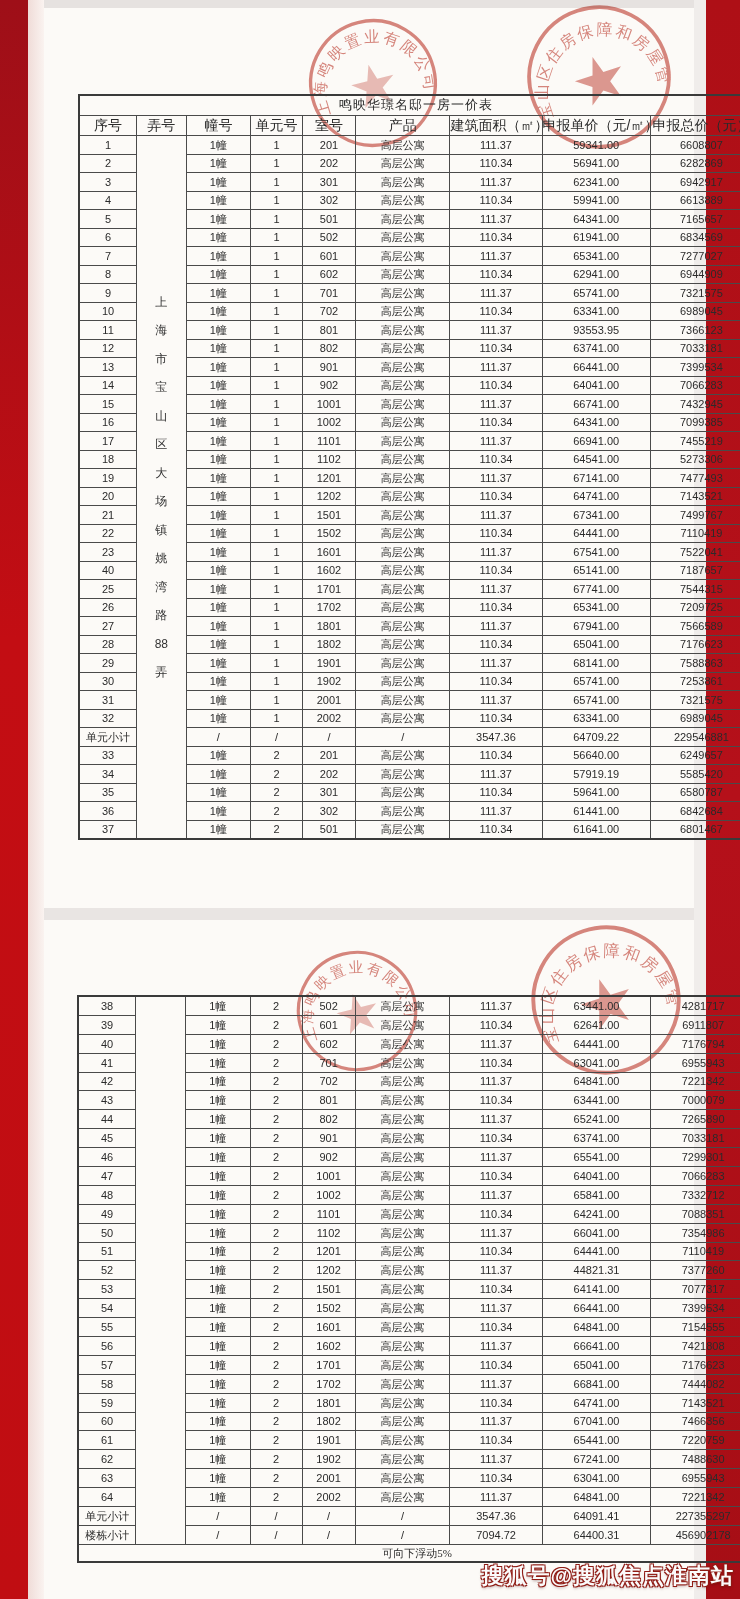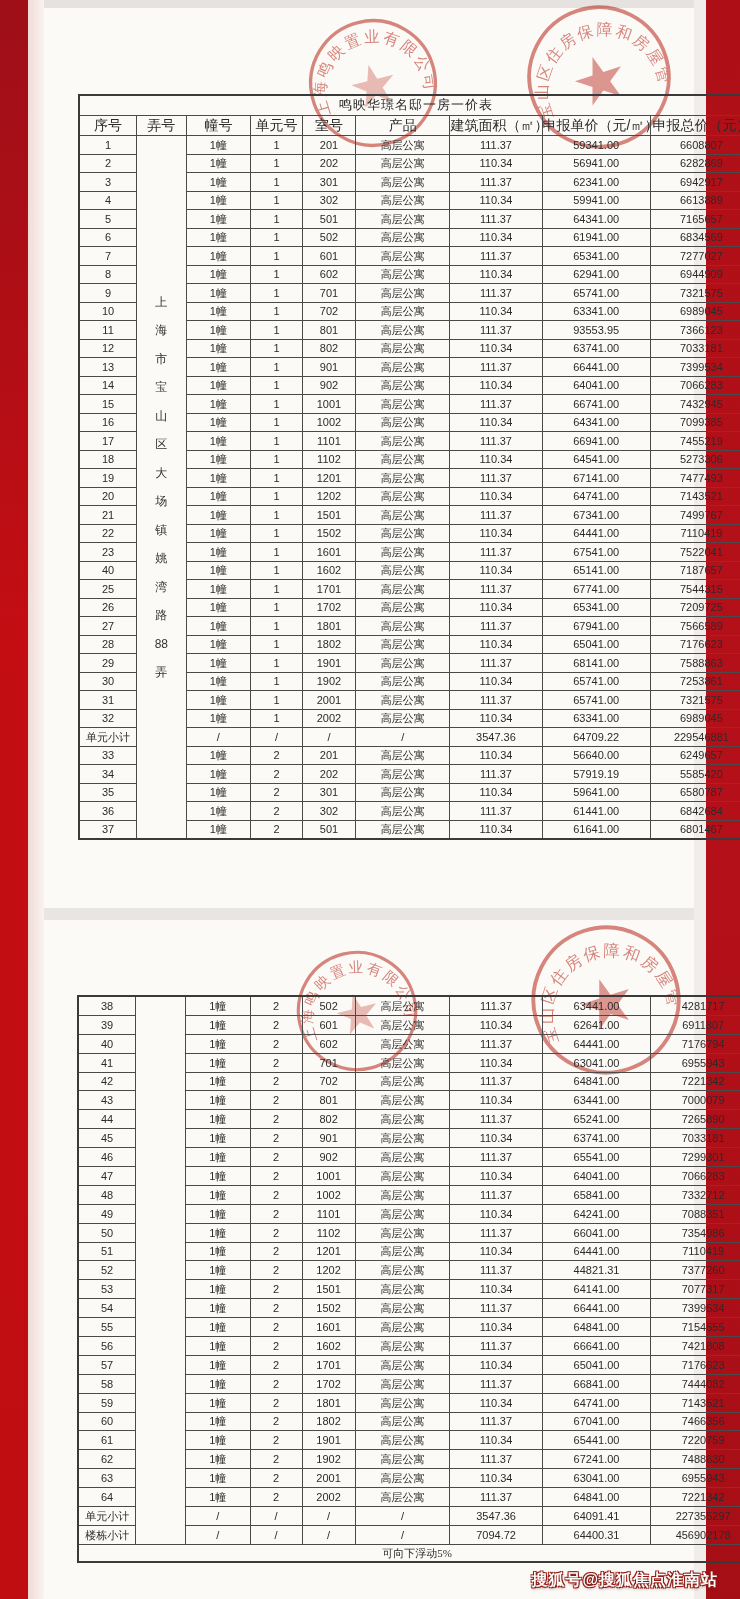--- a/index.html
+++ b/index.html
@@ -35,21 +35,21 @@
   .t1 tbody td{height:17.5px;}
   .t2 tbody td{height:17.9px;}
   .lane-cell{vertical-align:bottom; padding-bottom:26px;}
   .lane-text{white-space:pre-line; line-height:28.5px; font-size:12px; color:#333;}
   .notice-cell{height:16px; font-size:11px;font-family:Liberation Serif, serif;}
 
   .stamp{position:absolute; mix-blend-mode:multiply; opacity:.65; pointer-events:none;}
   .stamp text{font-family:"Liberation Sans","DejaVu Sans",sans-serif;}
 
   .watermark{
-    position:absolute; right:22px; bottom:8px; font-size:16px; font-weight:bold;
+    position:absolute; right:6px; bottom:8px; font-size:22px; font-weight:bold;
     color:#fbfbfb; letter-spacing:1px;
     text-shadow:-1px -1px 0 #8f1b14, 1px -1px 0 #8f1b14, -1px 1px 0 #8f1b14,
                  1px 1px 0 #8f1b14, 0 2px 3px rgba(60,0,0,.35);
   }
 </style>
 </head>
 <body>
 
 <div id="canvas">
 

